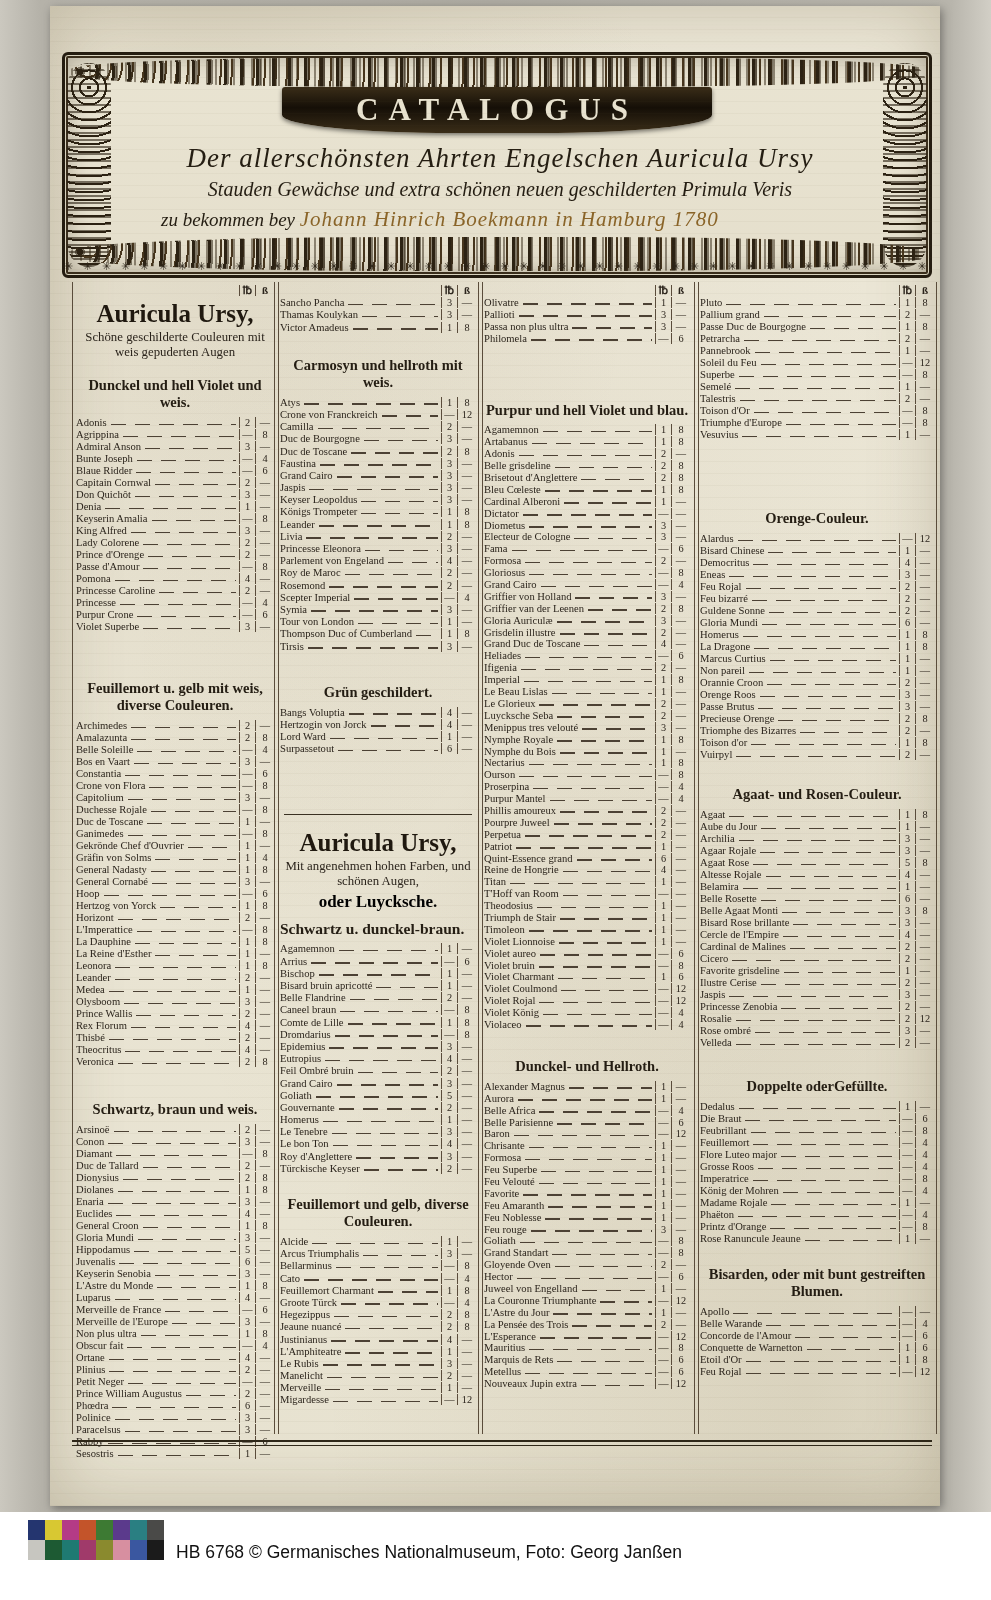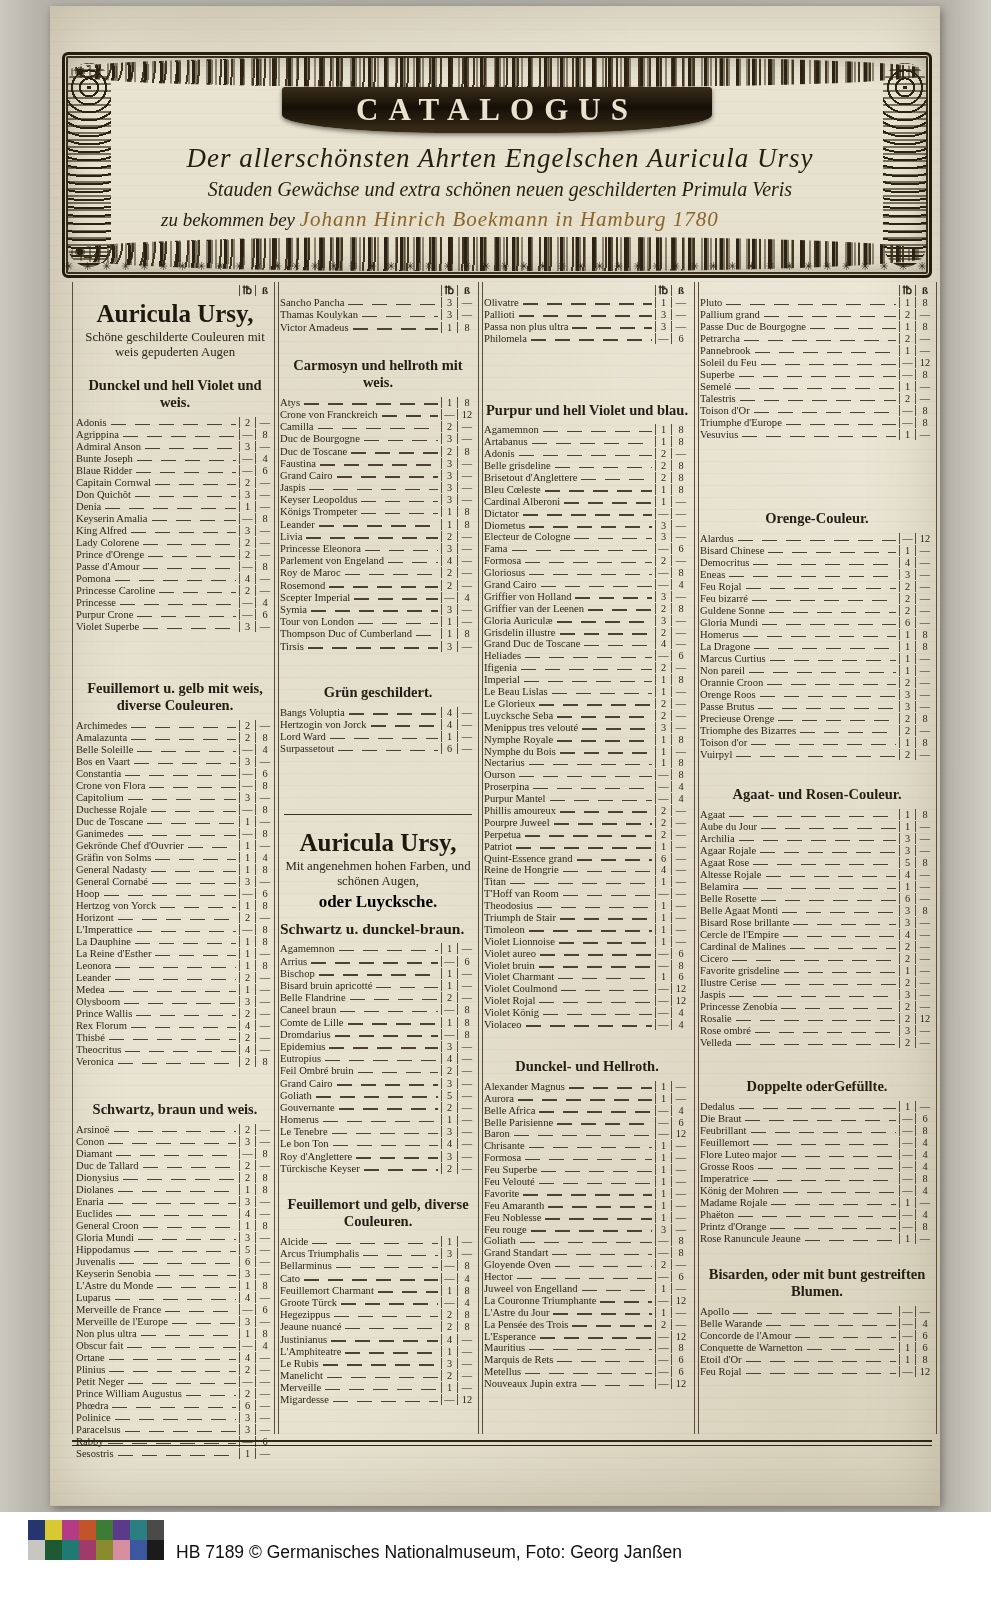--- a/index.html
+++ b/index.html
@@ -1909,14 +1909,14 @@
 
     <div class="ghost"></div>
   </div>
 </div>
 
 <div class="footer">
   <div class="cbar">
       <div class="crow"><span style="background: rgb(36, 53, 111);"></span><span style="background: rgb(216, 200, 50);"></span><span style="background: rgb(180, 59, 134);"></span><span style="background: rgb(195, 84, 42);"></span><span style="background: rgb(61, 122, 51);"></span><span style="background: rgb(91, 58, 140);"></span><span style="background: rgb(42, 127, 130);"></span><span style="background: rgb(74, 74, 72);"></span></div>
       <div class="crow"><span style="background: rgb(199, 198, 192);"></span><span style="background: rgb(29, 90, 51);"></span><span style="background: rgb(31, 122, 114);"></span><span style="background: rgb(160, 58, 106);"></span><span style="background: rgb(138, 138, 46);"></span><span style="background: rgb(215, 143, 160);"></span><span style="background: rgb(58, 87, 160);"></span><span style="background: rgb(27, 27, 27);"></span></div>
     </div>
-  <div class="caption">HB 7189 © Germanisches Nationalmuseum, Foto: Georg Janßen</div>
+  <div class="caption">HB 6768 © Germanisches Nationalmuseum, Foto: Georg Janßen</div>
 </div>
 
 </body></html>

